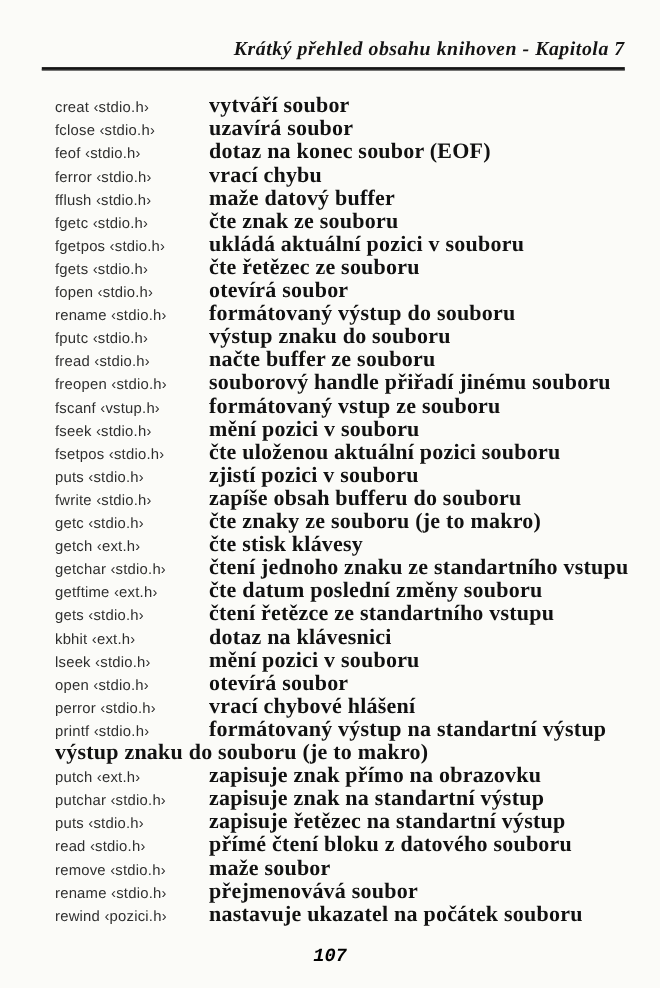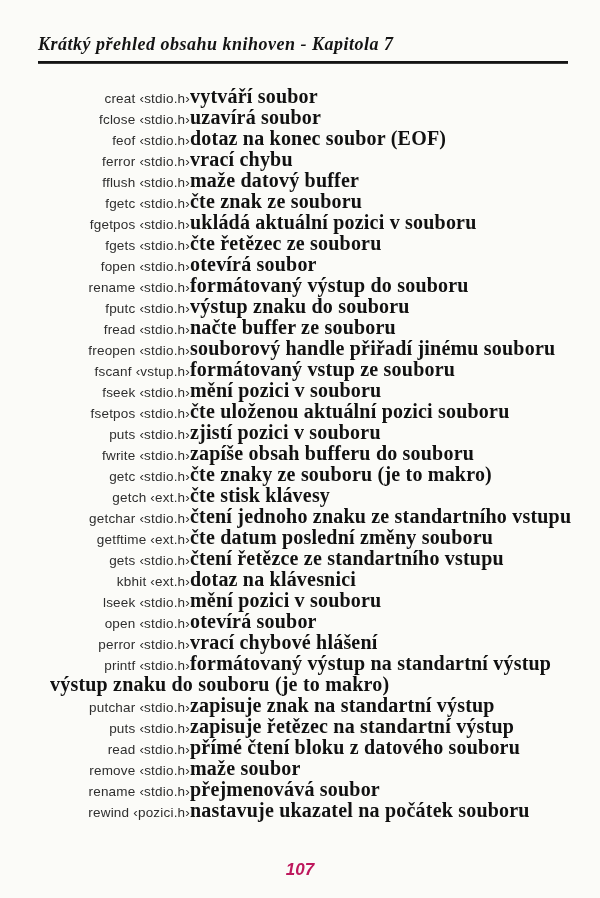--- a/index.html
+++ b/index.html
@@ -18,21 +18,21 @@
     position: relative;
     width: 600px;
     height: 898px;
     box-sizing: border-box;
   }
   .header {
     position: absolute;
     top: 34px;
     left: 38px;
     right: 32px;
-    text-align: left;
+    text-align: right;
   }
   .header-title {
     font-family: "Liberation Serif", serif;
     font-style: italic;
     font-weight: bold;
     font-size: 18px;
     letter-spacing: 0.5px;
     color: #141414;
     white-space: nowrap;
   }
@@ -47,21 +47,20 @@
     top: 86px;
     left: 50px;
     right: 20px;
   }
   .row {
     display: flex;
     align-items: baseline;
     height: 21px;
     line-height: 21px;
     white-space: nowrap;
-    text-align: right;
   }
   .fn {
     flex: 0 0 140px;
     font-family: "Liberation Sans", sans-serif;
     font-weight: 400;
     font-size: 13.5px;
     color: #2e2e2e;
     letter-spacing: 0.2px;
   }
   .desc {
@@ -72,25 +71,25 @@
     letter-spacing: 0.2px;
   }
   .footer {
     position: absolute;
     left: 0;
     right: 0;
     bottom: 18px;
     text-align: center;
   }
   .page-number {
-    font-family: Liberation Sans, sans-serif;
+    font-family: Liberation Mono, monospace;
     font-style: italic;
     font-weight: bold;
     font-size: 17px;
-    color: #be185d;
+    color: #000000;
     margin-top: 13px;
   }
 </style>
 </head>
 <body>
 
 <div class="page">
 
   <div class="header">
     <span class="header-title">Krátký přehled obsahu knihoven - Kapitola 7</span>
@@ -207,20 +206,24 @@
         <span class="desc">vrací chybové hlášení</span>
       </div>
       <div class="row">
         <span class="fn">printf ‹stdio.h›</span>
         <span class="desc">formátovaný výstup na standartní výstup</span>
       </div>
       <div class="row">
         <span class="desc">výstup znaku do souboru (je to makro)</span>
       </div>
       <div class="row">
+        <span class="fn">putch ‹ext.h›</span>
+        <span class="desc">zapisuje znak přímo na obrazovku</span>
+      </div>
+      <div class="row">
         <span class="fn">putchar ‹stdio.h›</span>
         <span class="desc">zapisuje znak na standartní výstup</span>
       </div>
       <div class="row">
         <span class="fn">puts ‹stdio.h›</span>
         <span class="desc">zapisuje řetězec na standartní výstup</span>
       </div>
       <div class="row">
         <span class="fn">read ‹stdio.h›</span>
         <span class="desc">přímé čtení bloku z datového souboru</span>

